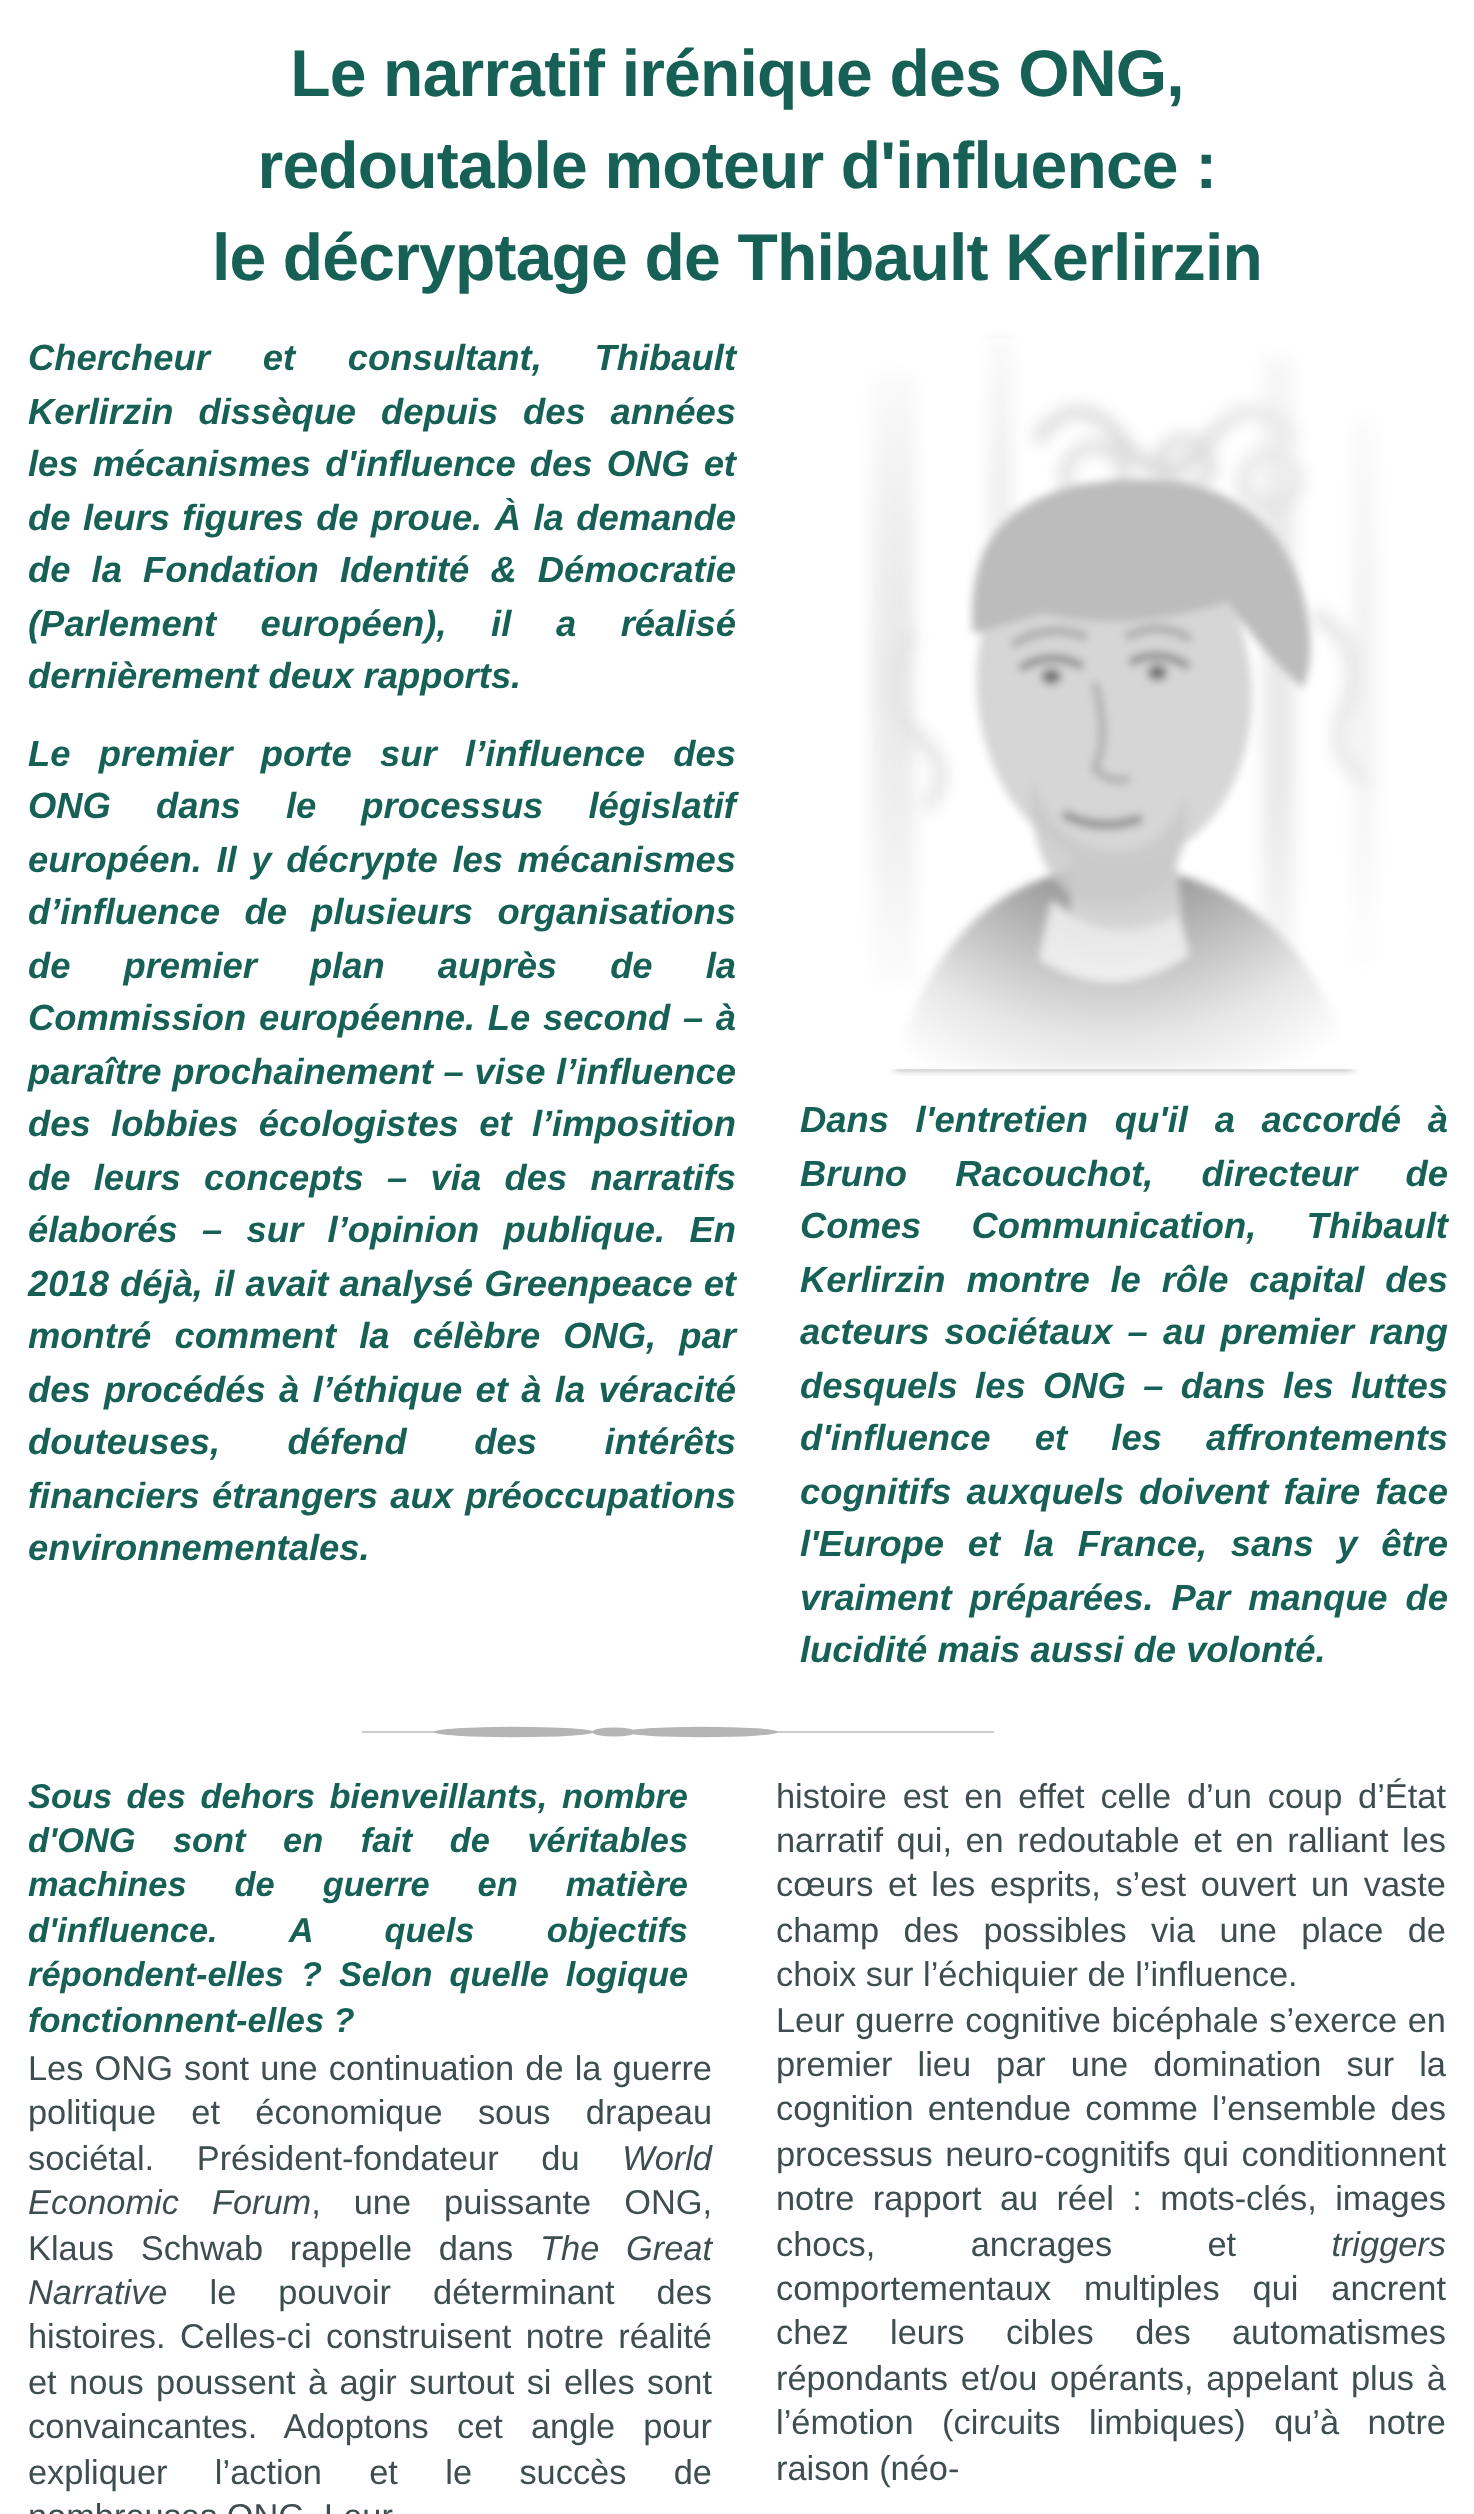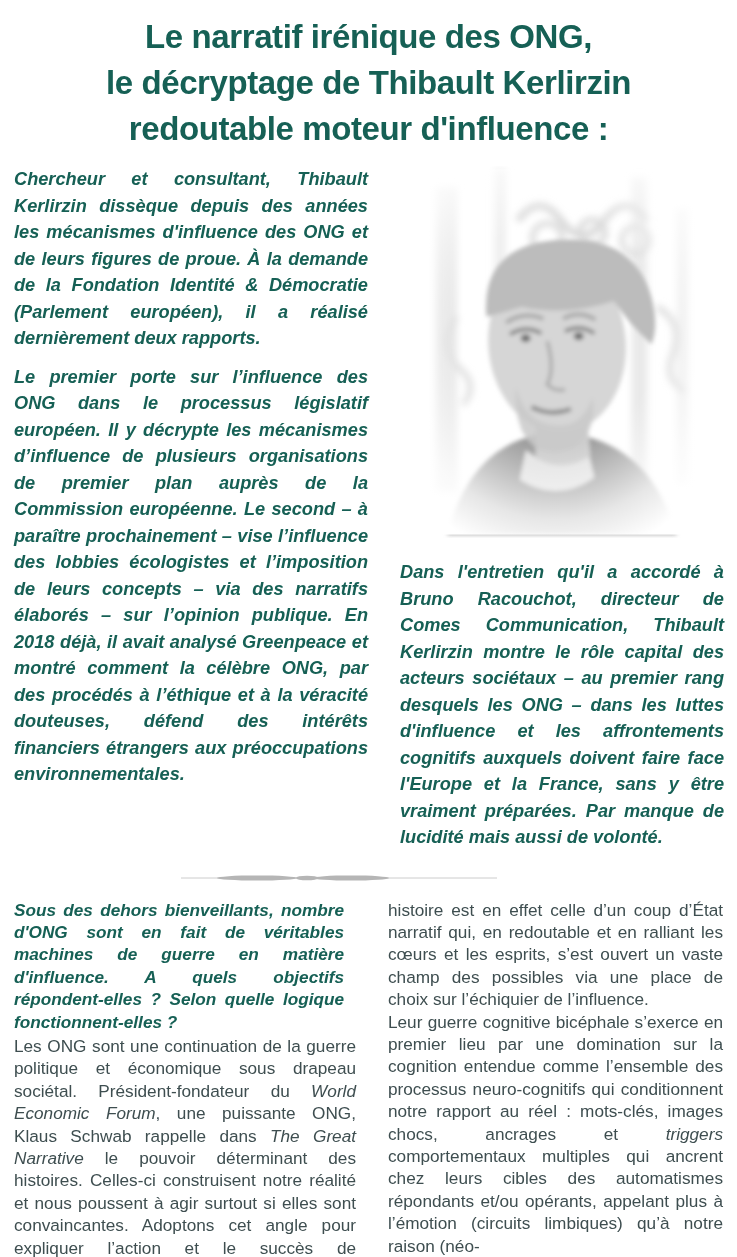--- a/index.html
+++ b/index.html
@@ -38,21 +38,21 @@
     font-style:italic;
     font-weight:bold;
     font-size:18.2px;
     line-height:26.5px;
     text-align:justify;
     hyphens:auto;
     margin:0 0 12px 0;
   }
   .portrait{margin:0;}
   .portrait svg{display:block;width:324px;height:372px;margin:0 auto;}
-  .caption{margin-top:21px;}
+  .caption{margin-top:9px;}
   
   .divider{
     height:26px;
     display:flex;
     align-items:center;
     justify-content:center;
     margin:2px 0 8px 0;
   }
   
   .body-cols{
@@ -81,22 +81,22 @@
   }
   .it{font-style:italic;}
 </style>
 </head>
 <body>
 
 <div class="page">
 
   <h1 class="title">
     <span class="tline">Le narratif irénique des ONG,</span>
+    <span class="tline">redoutable moteur d'influence :</span>
     <span class="tline">le décryptage de Thibault Kerlirzin</span>
-    <span class="tline">redoutable moteur d'influence :</span>
   </h1>
 
   <section class="intro">
     <div>
       <p class="lead">Chercheur et consultant, Thibault Kerlirzin dissèque depuis des années les mécanismes d'influence des ONG et de leurs figures de proue. À la demande de la Fondation Identité &amp; Démocratie (Parlement européen), il a réalisé dernièrement deux rapports.</p>
       <p class="lead">Le premier porte sur l’influence des ONG dans le processus législatif européen. Il y décrypte les mécanismes d’influence de plusieurs organisations de premier plan auprès de la Commission européenne. Le second – à paraître prochainement – vise l’influence des lobbies écologistes et l’imposition de leurs concepts – via des narratifs élaborés – sur l’opinion publique. En 2018 déjà, il avait analysé Greenpeace et montré comment la célèbre ONG, par des procédés à l’éthique et à la véracité douteuses, défend des intérêts financiers étrangers aux préoccupations environnementales.</p>
     </div>
 
     <div>
       <figure class="portrait">

